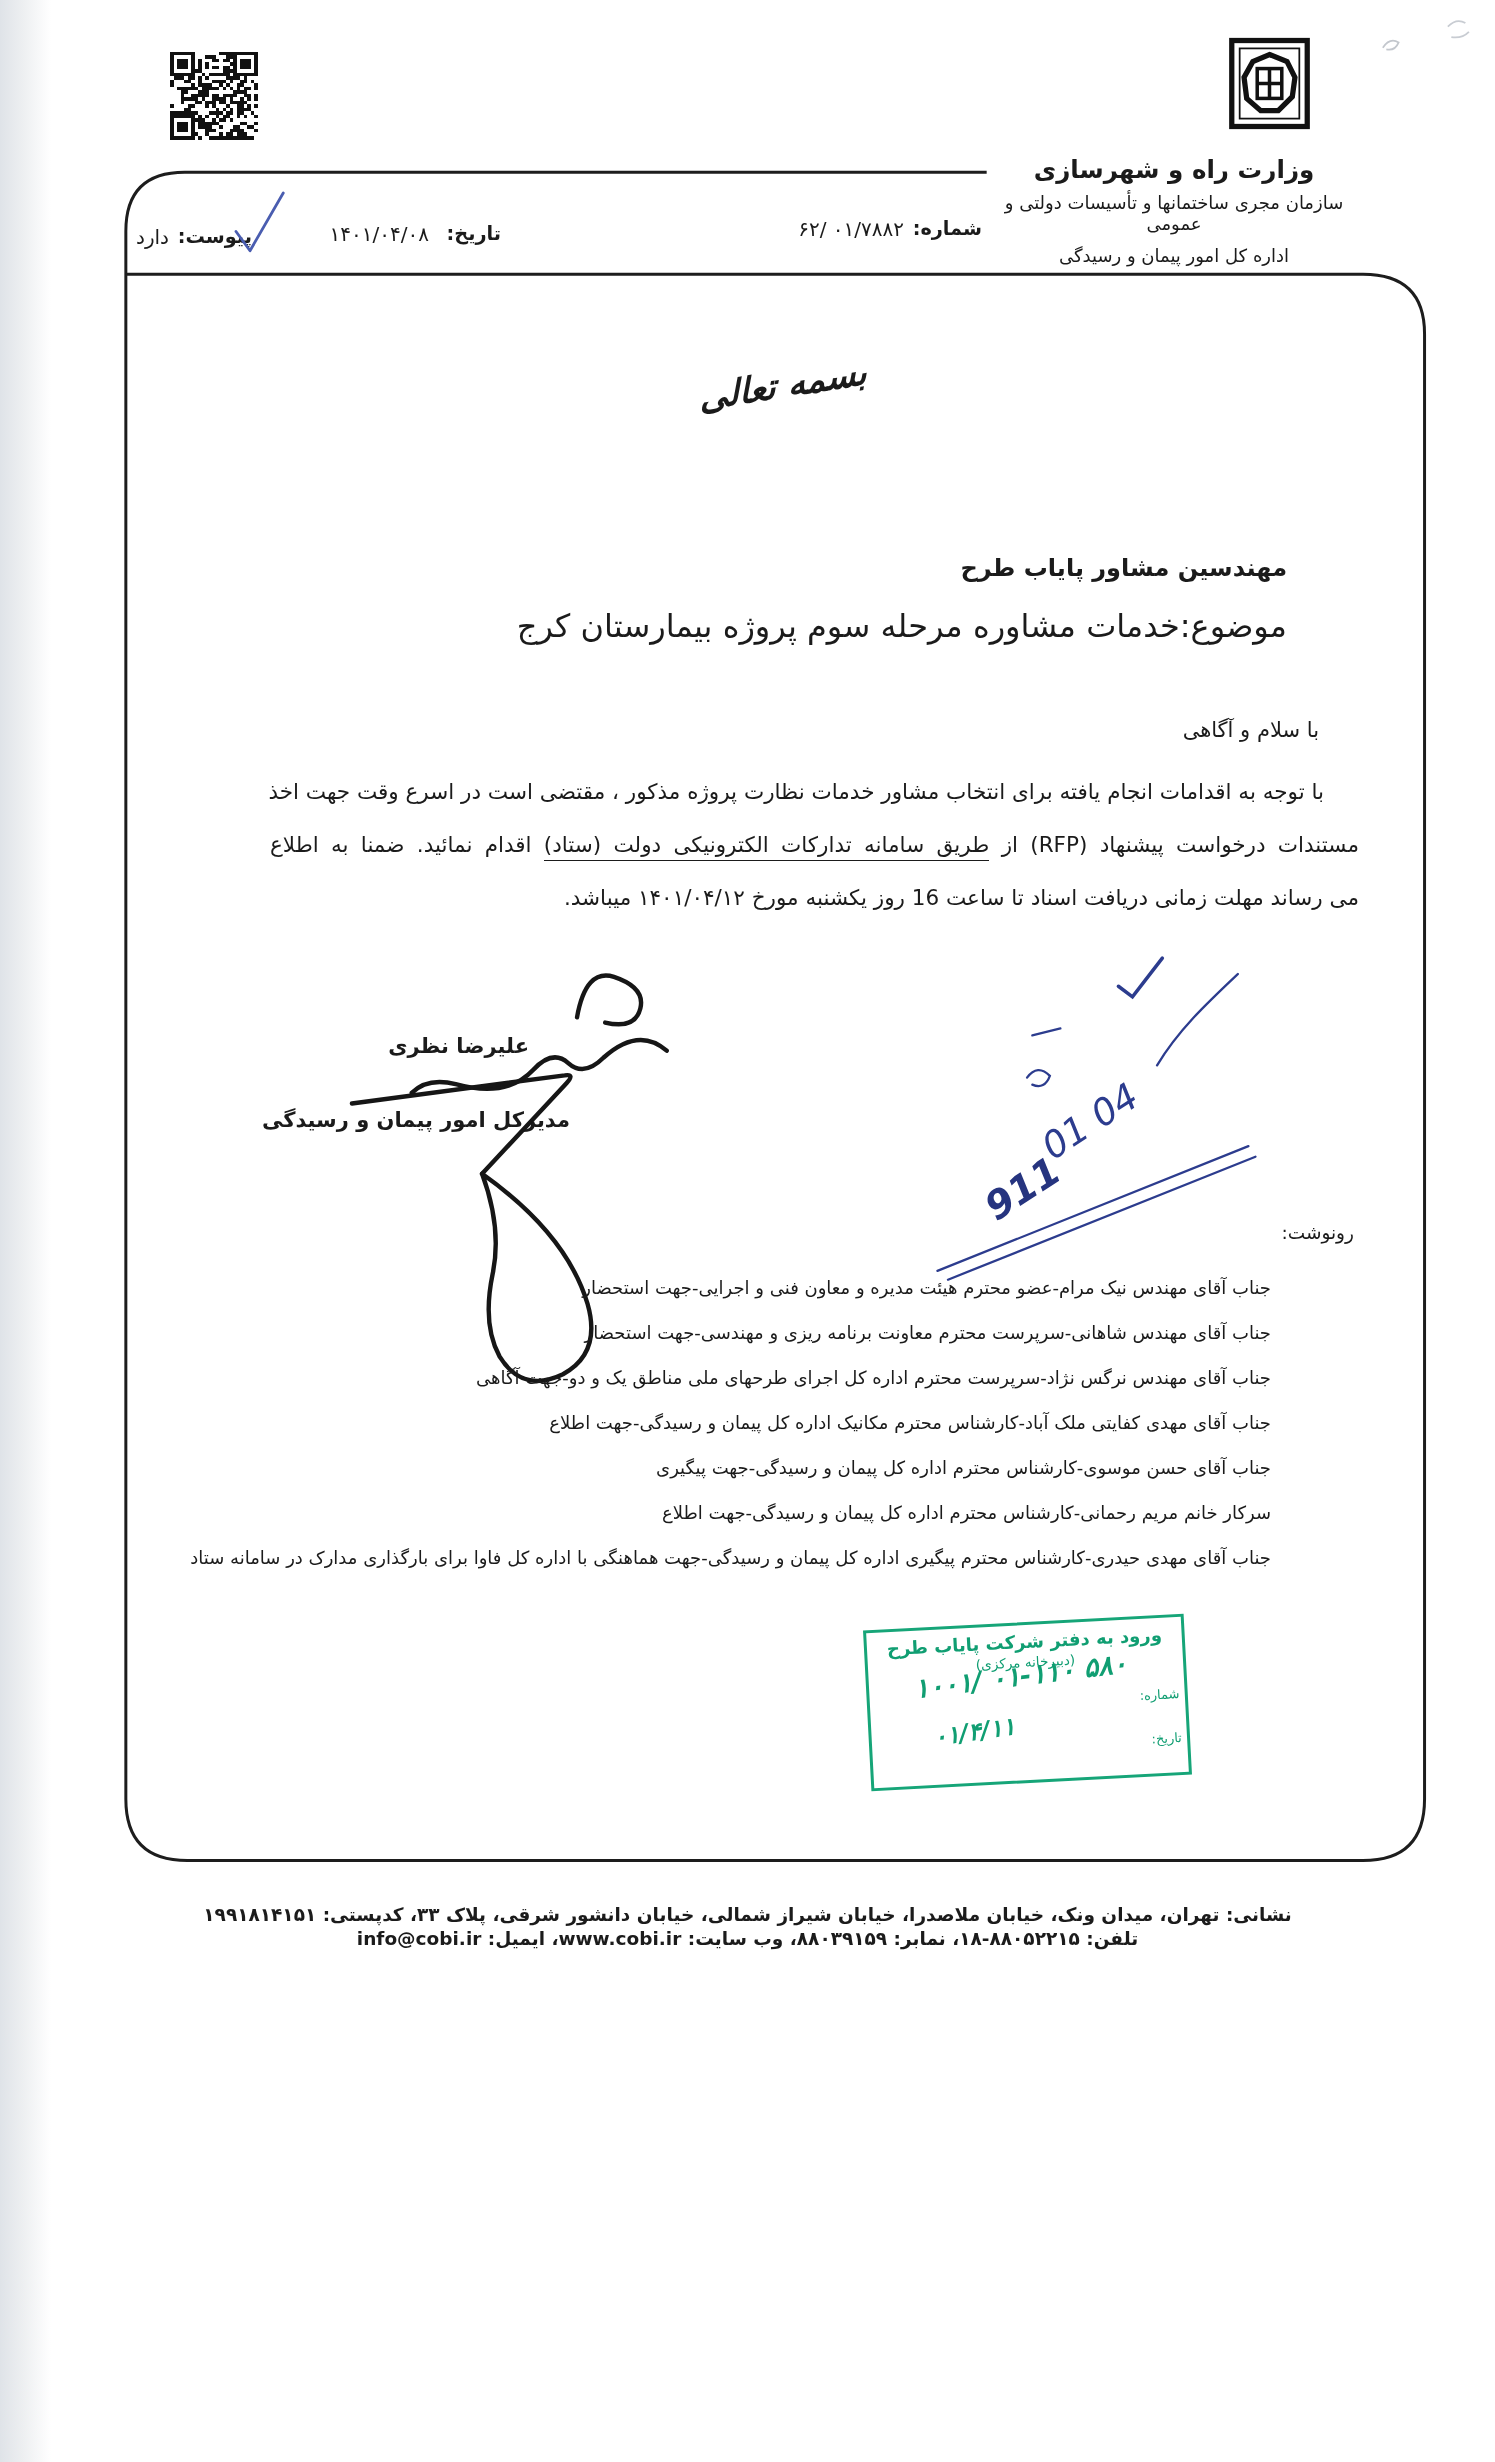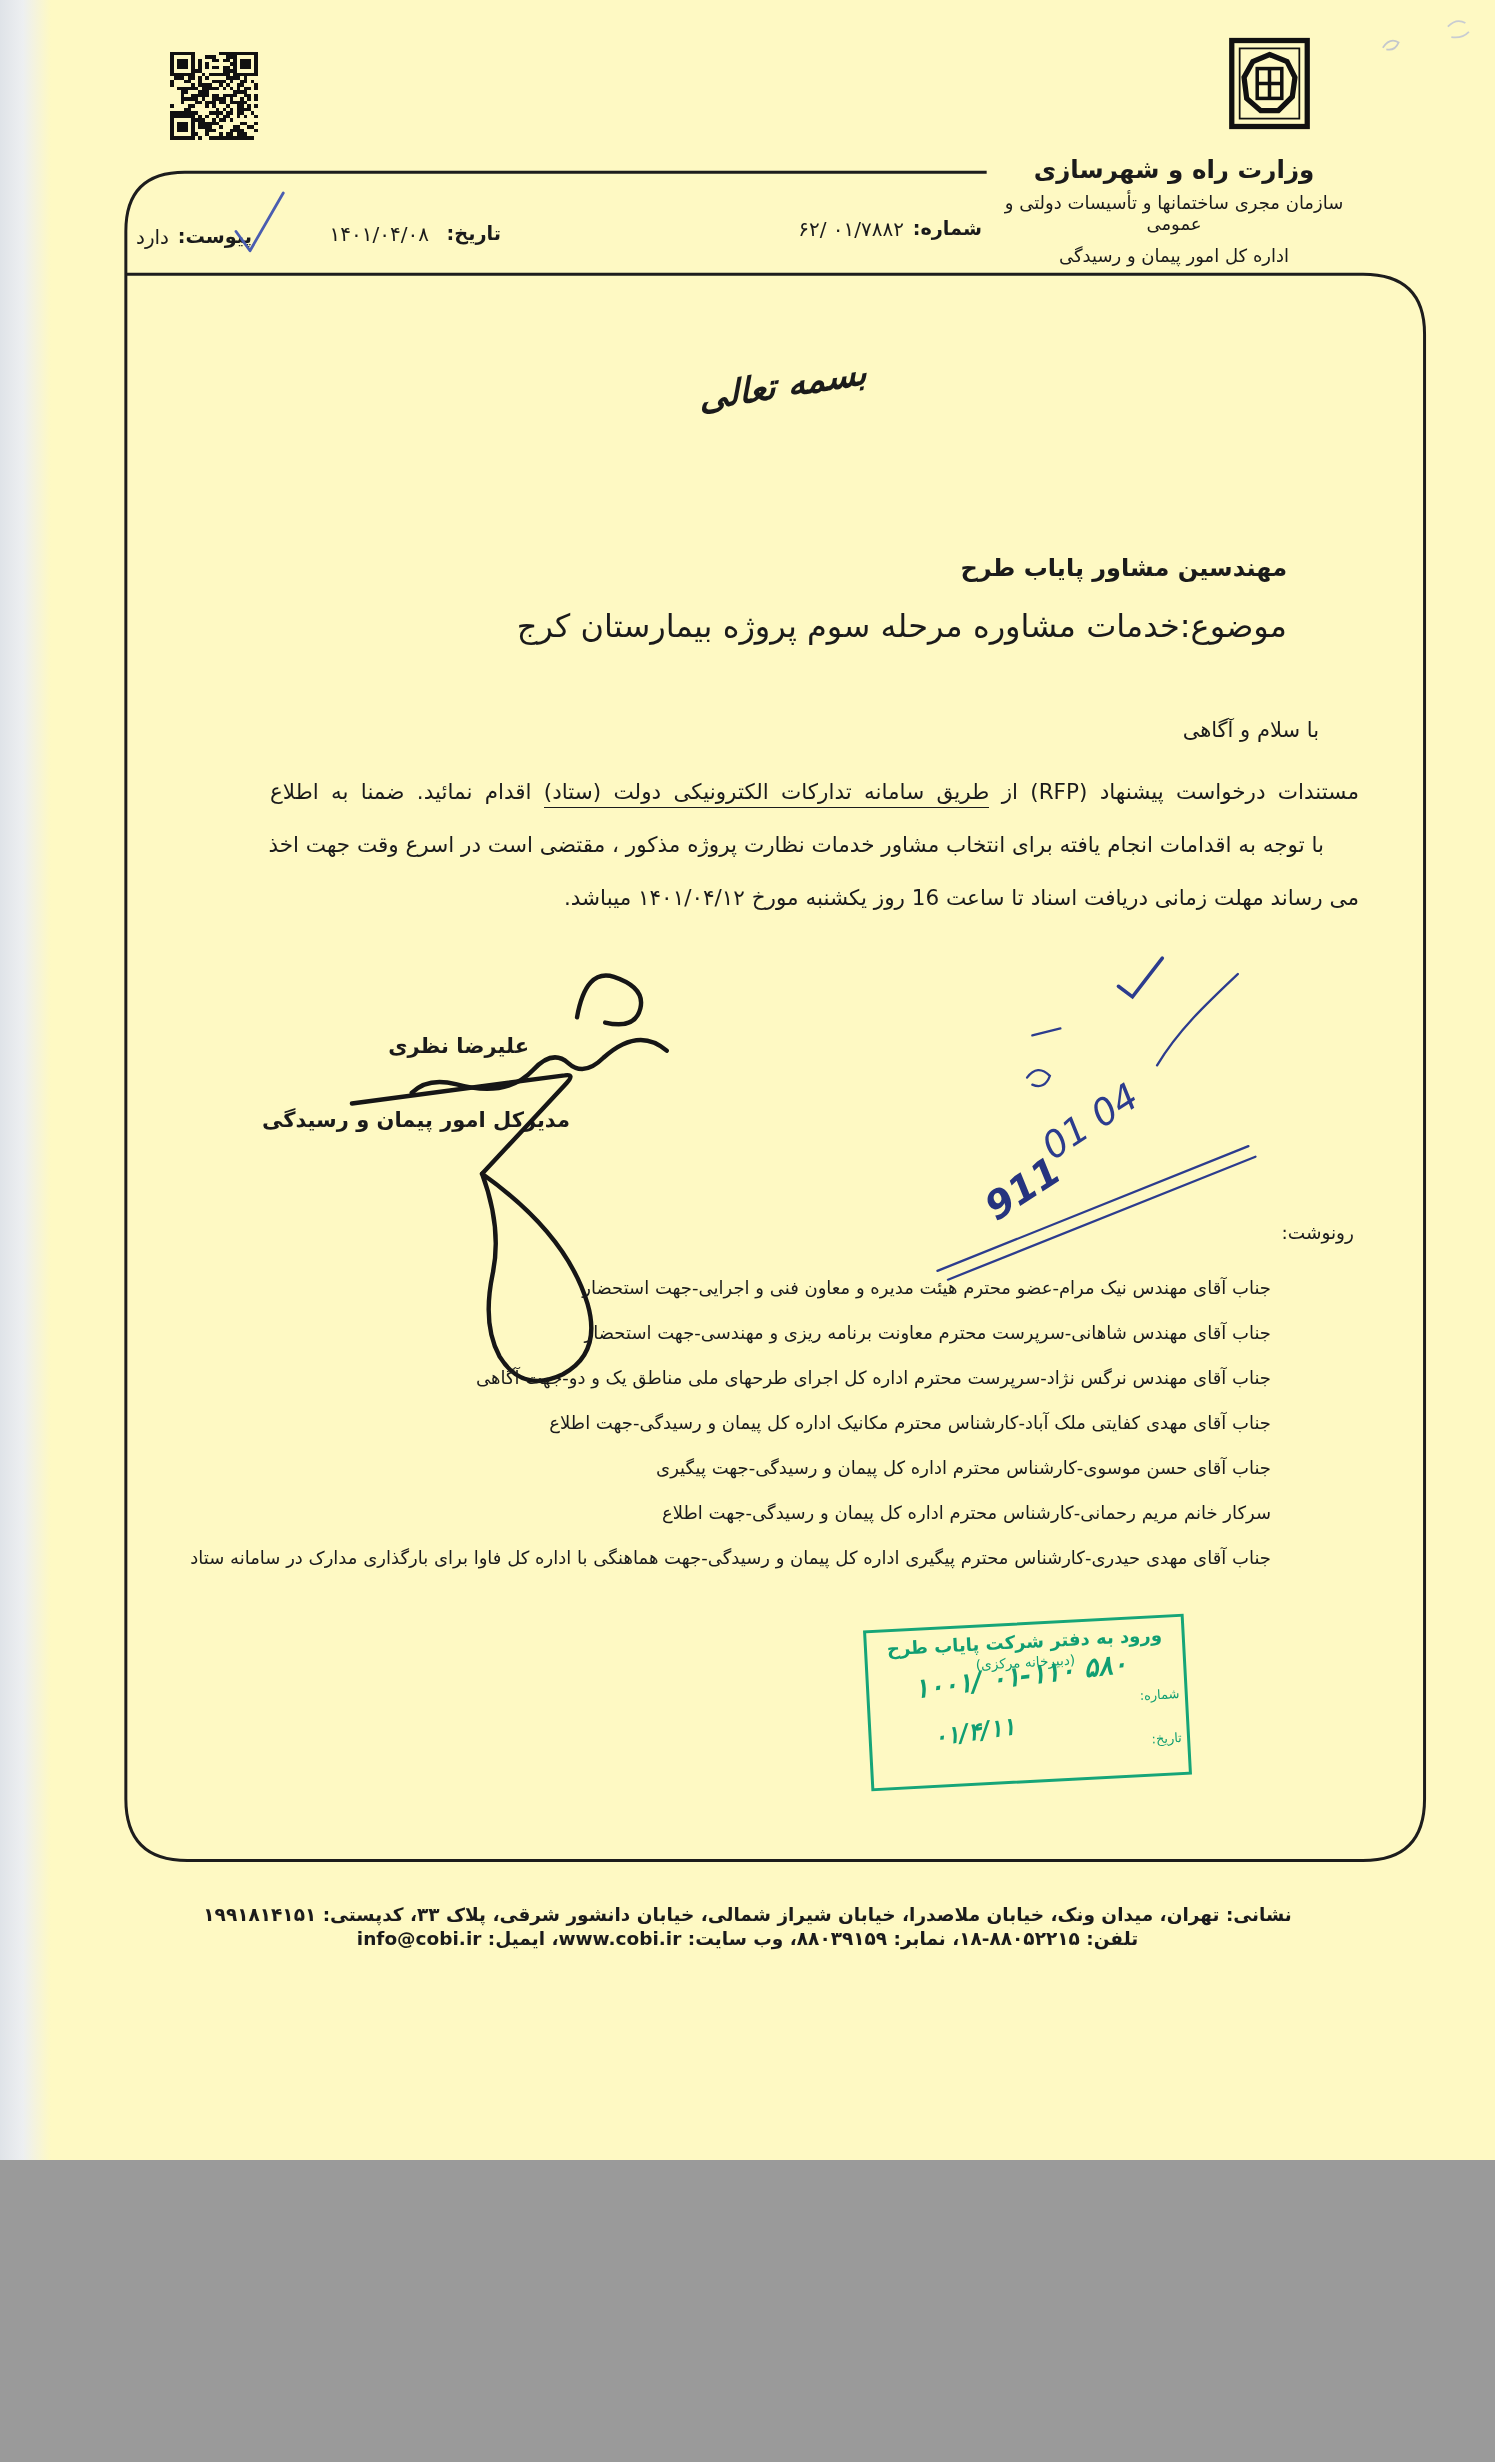--- a/index.html
+++ b/index.html
@@ -1,18 +1,18 @@
 <!DOCTYPE html>
 <html lang="fa" style="font-size:14px"><head>
 <meta charset="utf-8">
 <style>
   html,body{margin:0;padding:0;background:#9a9a9a;}
   .page{
-    position:relative;width:1495px;height:2160px;overflow:hidden;
-    background:#fef9c3;color:#1b1b1b;
+    position:relative;width:1495px;height:2462px;overflow:hidden;
+    background:#ffffff;color:#1b1b1b;
     font-family:"DejaVu Sans",sans-serif;
     direction:rtl;
   }
   .scan-edge{position:absolute;left:0;top:0;width:51px;height:100%;
     background:linear-gradient(90deg,#dfe3e8 0%,#edeff1 45%,rgba(255,255,255,0) 100%);}
   .abs{position:absolute;}
   .ltr{direction:ltr;unicode-bidi:embed;display:inline-block;}
   
   .lh-block{top:155px;right:132px;width:378px;text-align:center;}
   .lh-ministry{font-size:24.6px;font-weight:bold;letter-spacing:0.4px;}
@@ -444,22 +444,22 @@
     <path d="M10 52 L26 74 L64 8" fill="none" stroke="#4a5db0" stroke-width="3.2" stroke-linecap="round" stroke-linejoin="round"></path>
   </svg>
 
   <div class="abs besmele">بسمه تعالی</div>
 
   <div class="abs recipient">مهندسین مشاور پایاب طرح</div>
   <div class="abs subject">موضوع:خدمات مشاوره مرحله سوم پروژه بیمارستان کرج</div>
 
   <div class="abs salutation">با سلام و آگاهی</div>
   <div class="abs body-block">
+    <div class="jline l1">با توجه به اقدامات انجام یافته برای انتخاب مشاور خدمات نظارت پروژه مذکور ، مقتضی است در اسرع وقت جهت اخذ</div>
     <div class="jline l2"><span>مستندات درخواست پیشنهاد (RFP) از </span><span class="u">طریق سامانه تدارکات الکترونیکی دولت (ستاد)</span><span> اقدام نمائید. ضمنا به اطلاع</span></div>
-    <div class="jline l1">با توجه به اقدامات انجام یافته برای انتخاب مشاور خدمات نظارت پروژه مذکور ، مقتضی است در اسرع وقت جهت اخذ</div>
     <div class="l3">می رساند مهلت زمانی دریافت اسناد تا ساعت 16 روز یکشنبه مورخ ۱۴۰۱/۰۴/۱۲ میباشد.</div>
   </div>
 
   <div class="abs sig-name">علیرضا نظری</div>
   <div class="abs sig-title">مدیرکل امور پیمان و رسیدگی</div>
 
   <svg class="abs" style="left:343px;top:954px;" width="352" height="444" viewBox="0 0 400 505">
     <g fill="none" stroke="#161616" stroke-width="5" stroke-linecap="round" stroke-linejoin="round">
       <path d="M266 72 Q276 16 308 26 Q344 38 338 62 Q332 86 298 78"></path>
       <path d="M368 110 Q336 82 296 118 Q274 140 256 124 Q238 108 216 132 Q186 164 128 148 Q96 140 78 158"></path>

